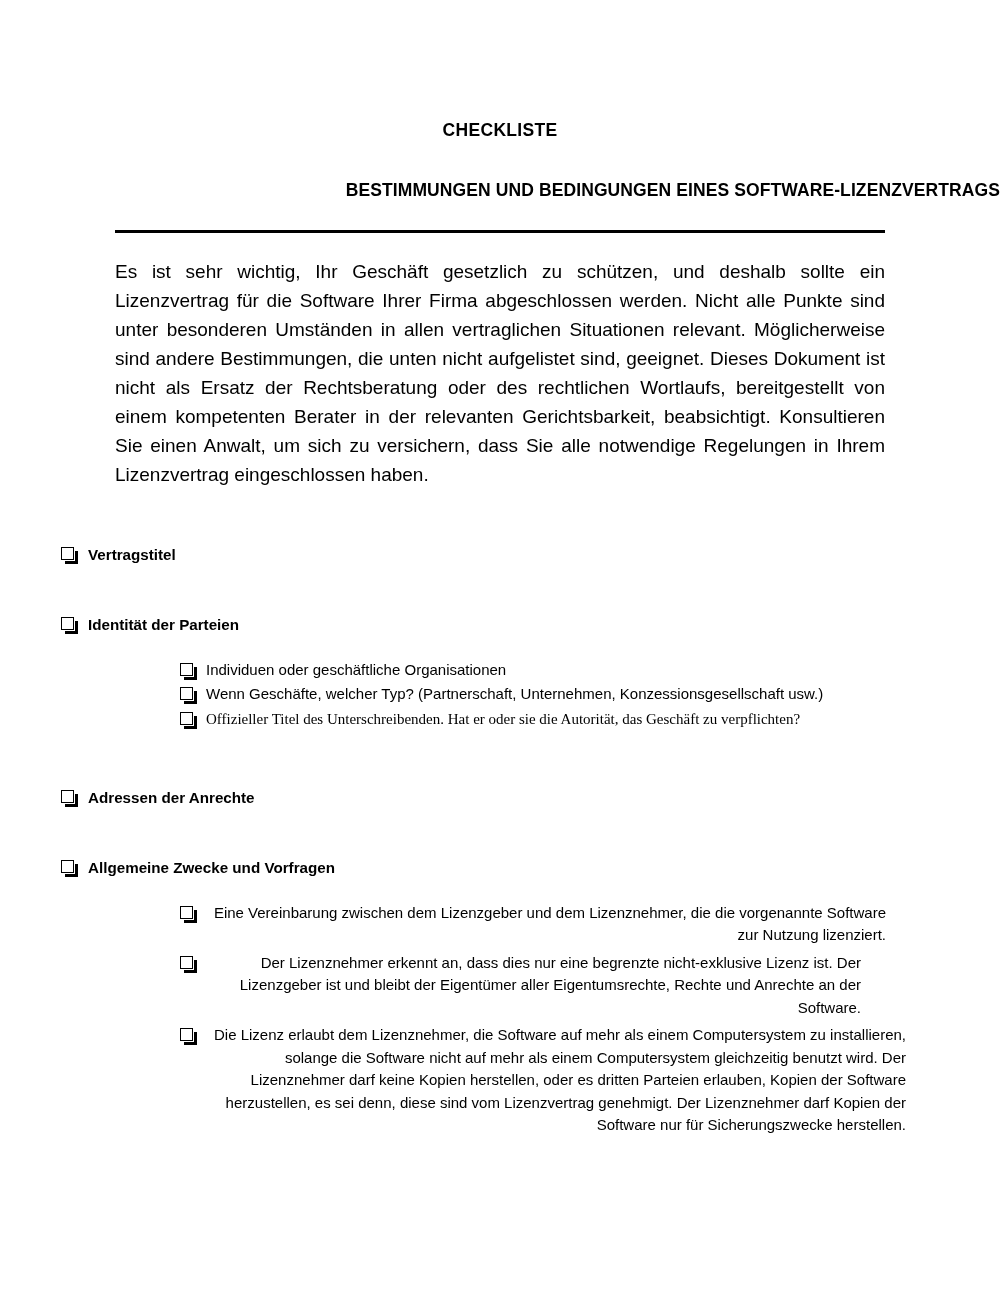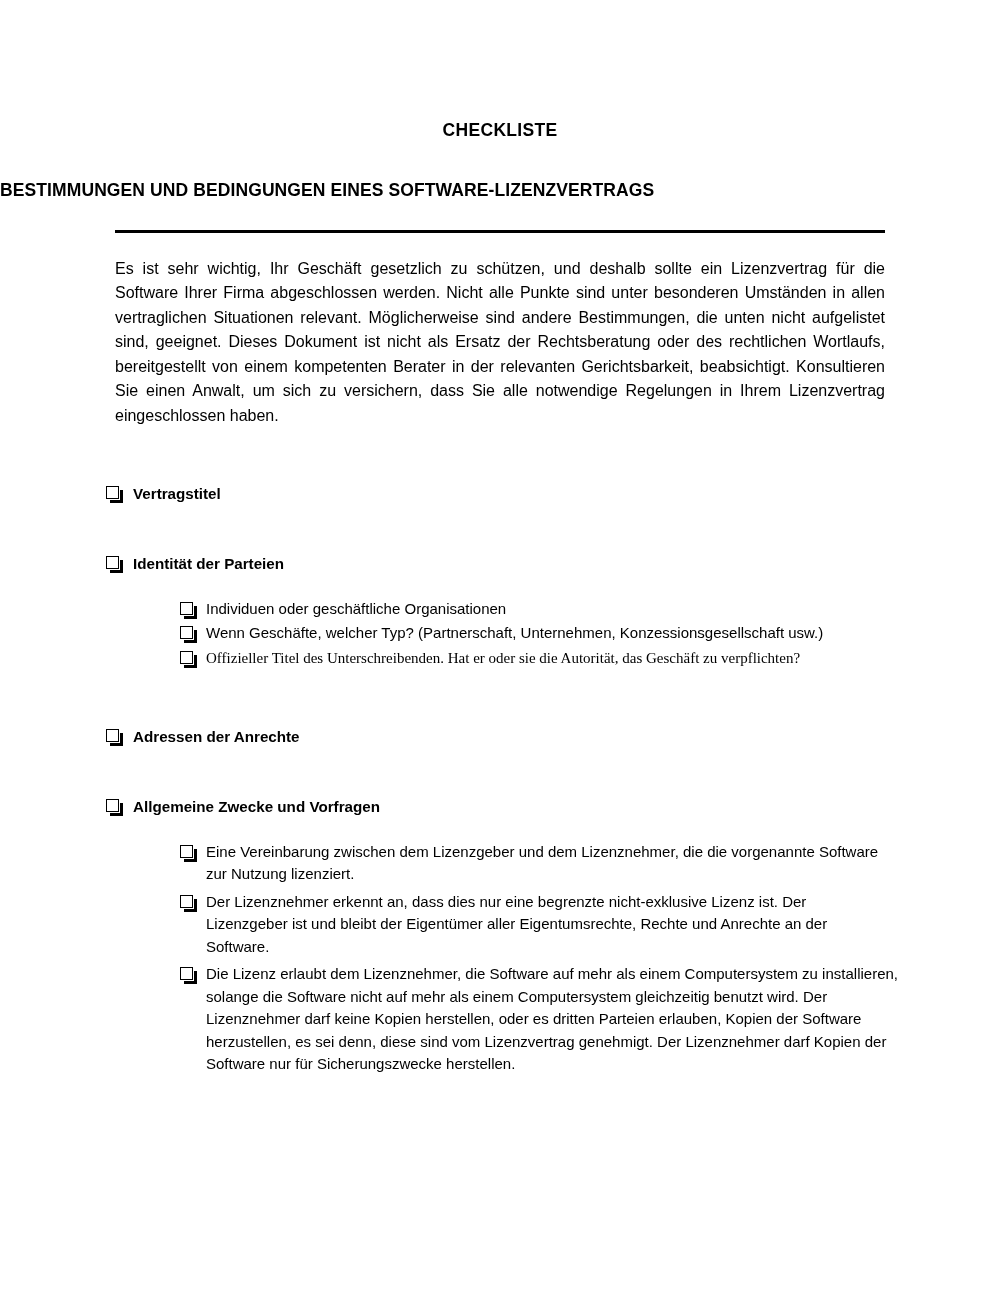--- a/index.html
+++ b/index.html
@@ -33,40 +33,40 @@
     font-size: 17.5px;
     font-weight: bold;
     text-align: center;
     letter-spacing: 0.3px;
     line-height: 1.25;
     margin: 0;
   }
   .doc-subtitle {
     font-size: 17.5px;
     font-weight: bold;
-    text-align: left;
+    text-align: right;
     letter-spacing: 0.1px;
     line-height: 1.25;
     margin: 38px 0 0 0;
   }
 
   
   .divider {
     width: 770px;
     margin: 28px 0 0 115px;
     height: 0;
     border: none;
     border-top: 3.5px solid #000000;
   }
 
   
   .intro {
     width: 770px;
     margin: 24px 0 0 115px;
-    font-size: 16px;
+    font-size: 19px;
     line-height: 1.53;
     text-align: justify;
     text-justify: inter-word;
   }
 
   
   .cbox {
     display: inline-block;
     position: relative;
     width: 13px;
@@ -93,21 +93,21 @@
     top: 3px;
     width: 3px;
     height: 13px;
     background: #000000;
   }
 
   
   .lvl1 {
     display: flex;
     align-items: flex-start;
-    margin-left: 106px;
+    margin-left: 61px;
     width: 740px;
   }
   .lvl1 .cbox {
     margin-top: 3px;
   }
   .lvl1-label {
     font-size: 15.2px;
     font-weight: bold;
     margin-left: 14px;
     line-height: 1.5;
@@ -138,20 +138,21 @@
   }
   .lvl2-text.justify {
     text-align: justify;
     text-justify: inter-word;
     font-family: Liberation Serif, serif;
   }
 
   
   .lvl2-group.loose .lvl2 {
     margin-bottom: 5px;
+    text-align: right;
   }
   .lvl2-group.loose .lvl2-text {
     width: 690px;
     flex: 0 0 auto;
   }
   .lvl2-group.loose .lvl2-text.w1 { width: 680px; }
   .lvl2-group.loose .lvl2-text.w2 { width: 655px; }
   .lvl2-group.loose .lvl2-text.w3 { width: 700px; }
 </style>
 </head>

